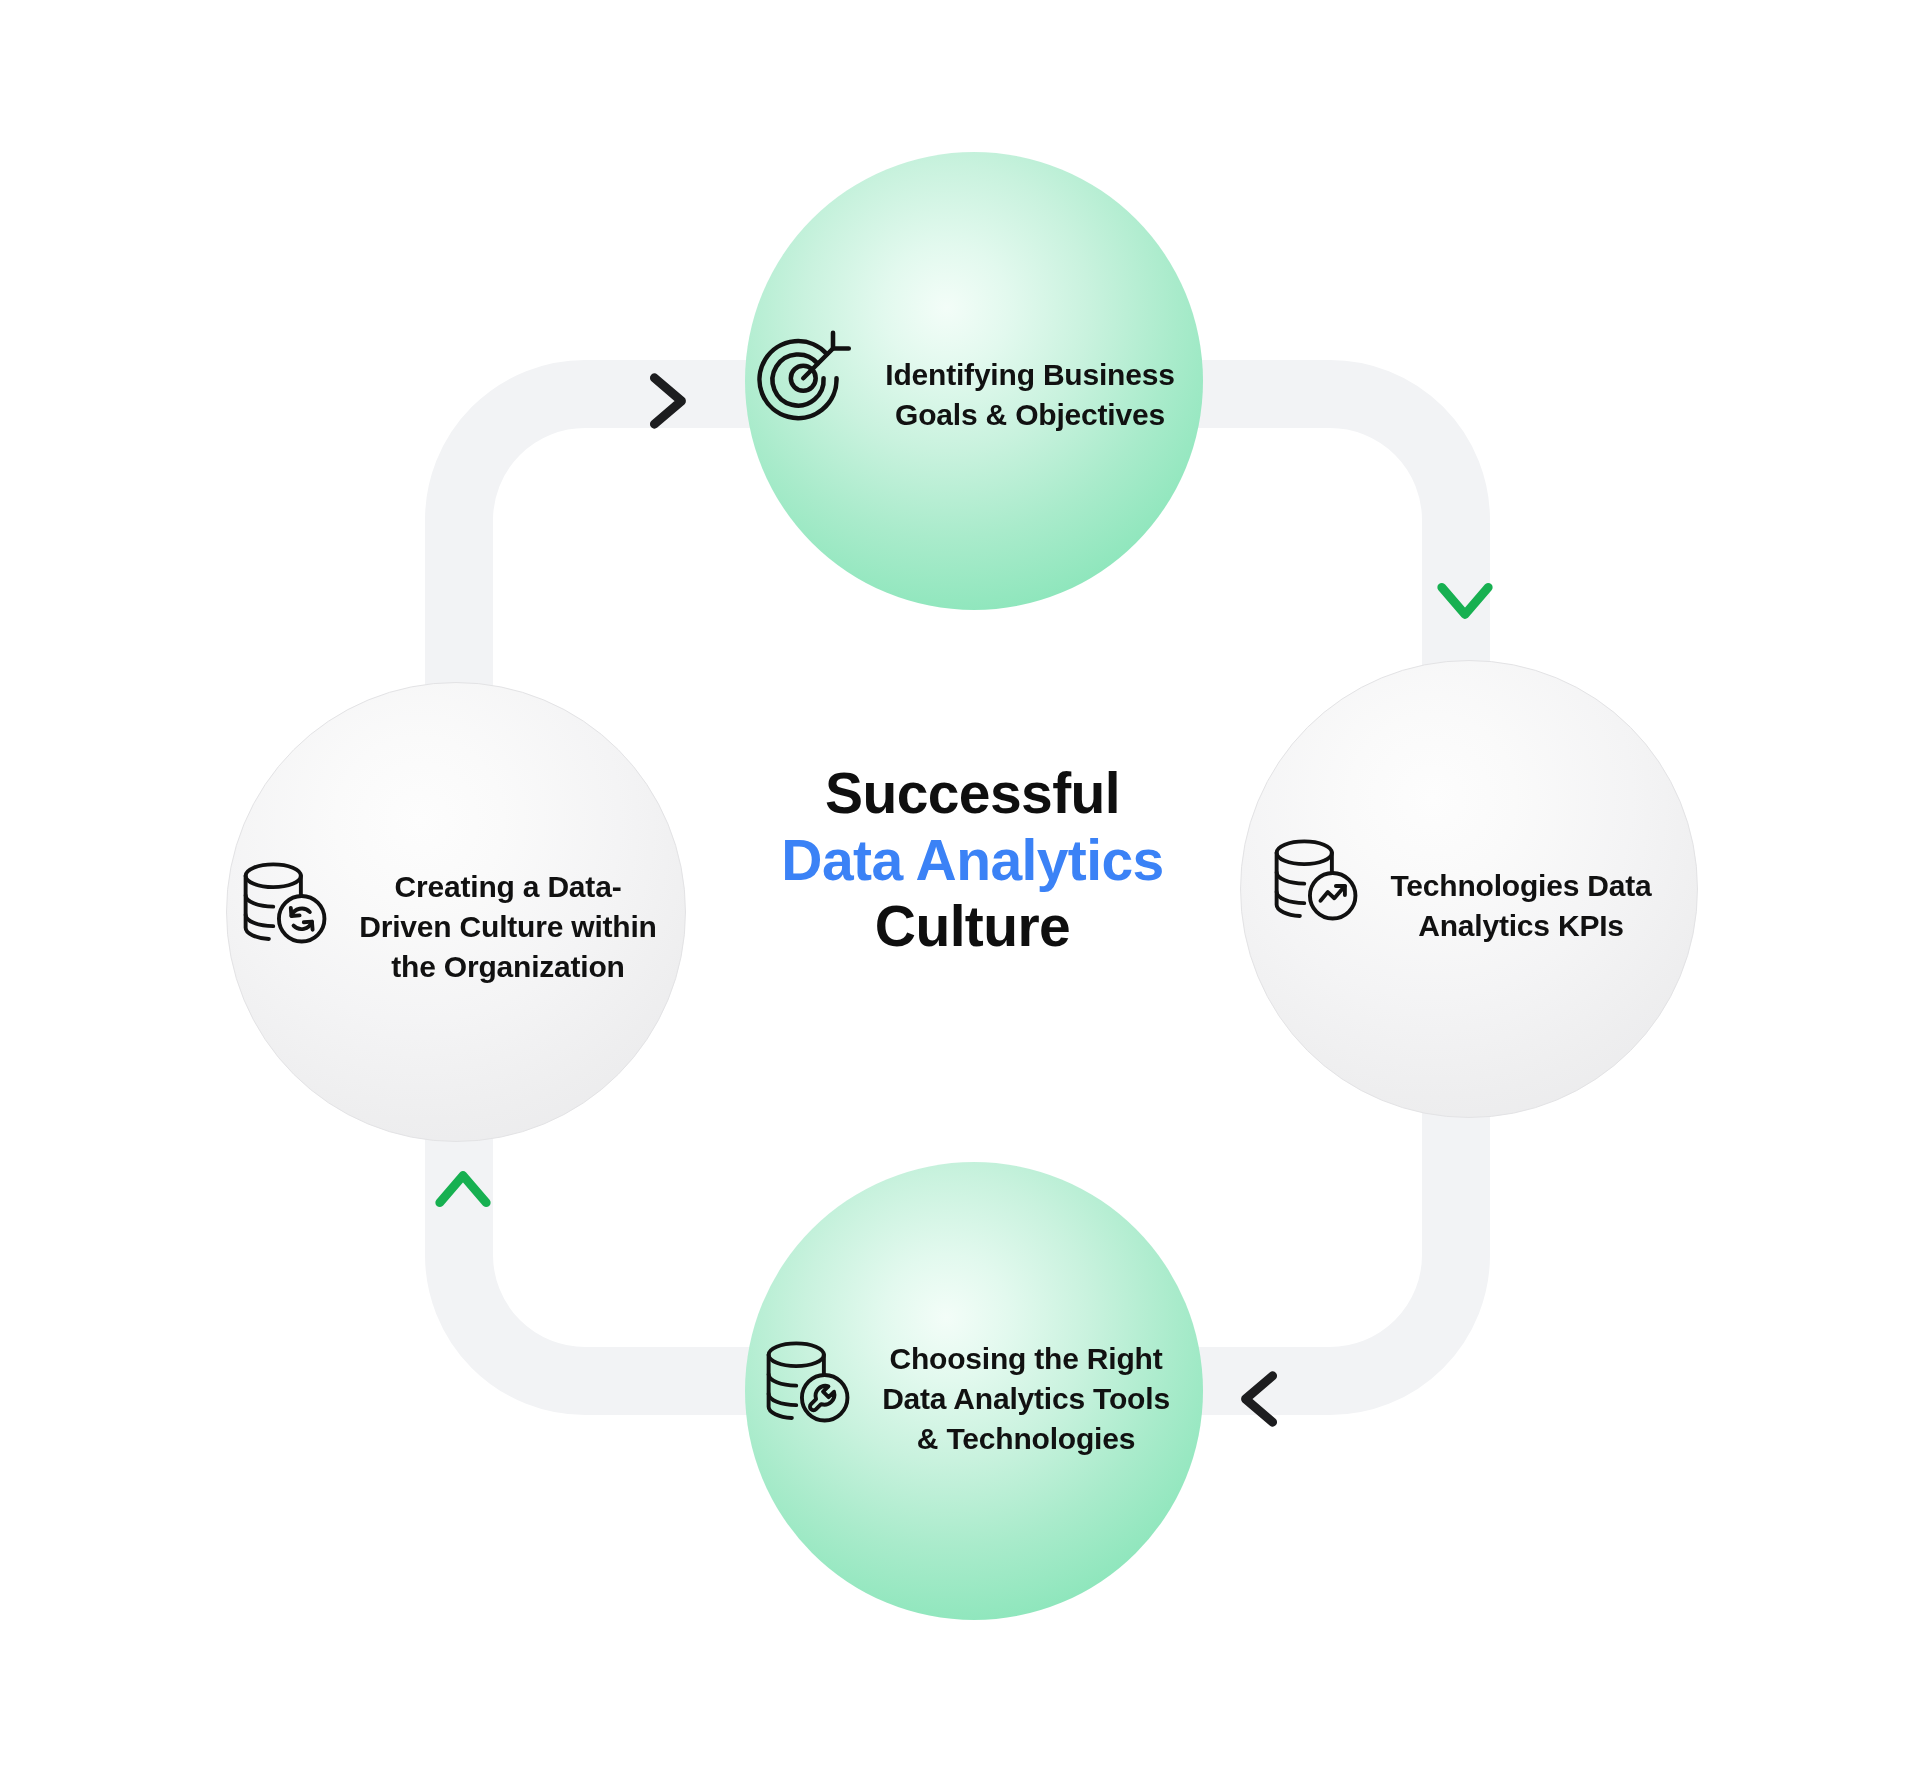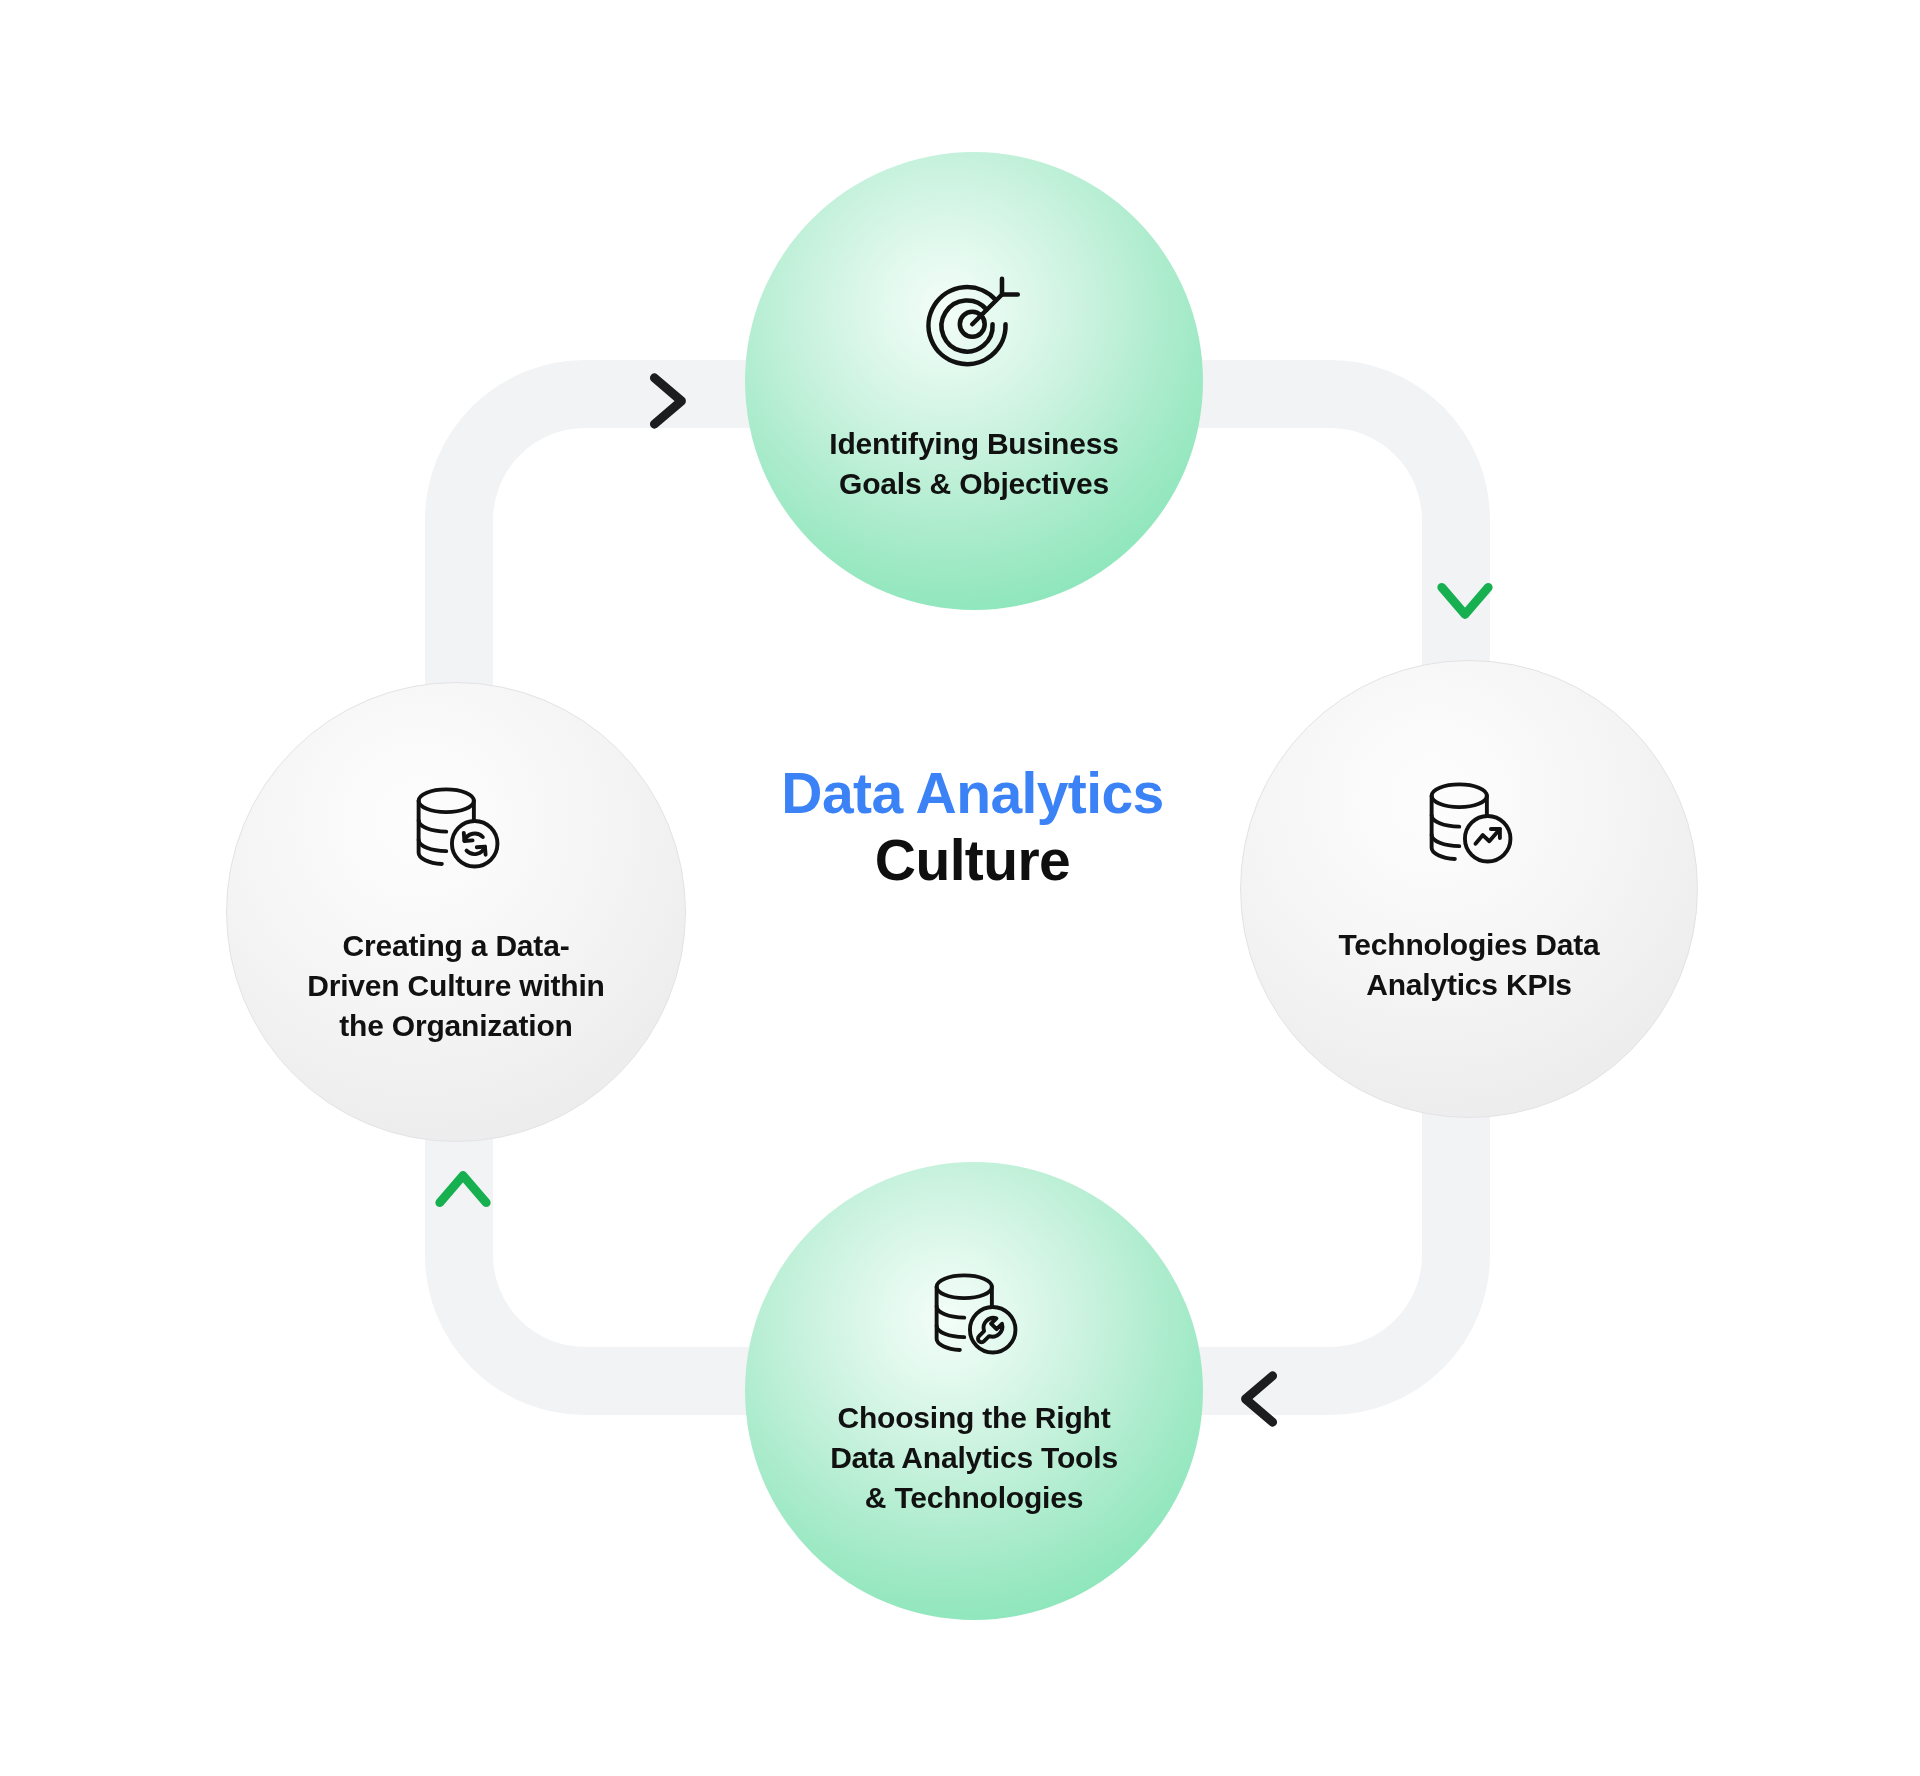--- a/index.html
+++ b/index.html
@@ -20,21 +20,21 @@
     border-radius:160px;
     box-sizing:border-box;
     background:transparent;
   }
 
   
   .node{
     position:absolute;
     border-radius:50%;
     display:flex;
-    flex-direction:column;
+    flex-direction:row;
     align-items:center;
     justify-content:center;
     text-align:center;
     box-sizing:border-box;
   }
   .node.green{
     background:
       radial-gradient(circle at 44% 34%, #f3fdf8 0%, #e2f9ee 16%, #c9f2de 36%, #a9ebcb 58%, #8ee6bc 78%, #84e3b6 100%);
   }
   .node.gray{
@@ -161,20 +161,21 @@
         <path d="M49.8 42.4a6.8 6.8 0 0 1-11.3 2.3"></path>
         <polyline points="50.2,47.2 49.8,42.2 44.8,42.6"></polyline>
       </svg>
     </span>
     <span class="node-label">Creating a Data-
 Driven Culture within
 the Organization</span>
   </div>
 
   <div id="center-title">
+    <span>Successful</span>
     <span class="accent">Data Analytics</span>
     <span>Culture</span>
   </div>
 
   <div class="chev" id="chev-top-left">
     <svg width="58" height="66" viewBox="0 0 30 34" fill="none" stroke="#1d1d1f" stroke-width="4.6" stroke-linecap="round" stroke-linejoin="round">
       <polyline points="9,5 23,17 9,29"></polyline>
     </svg>
   </div>
 

